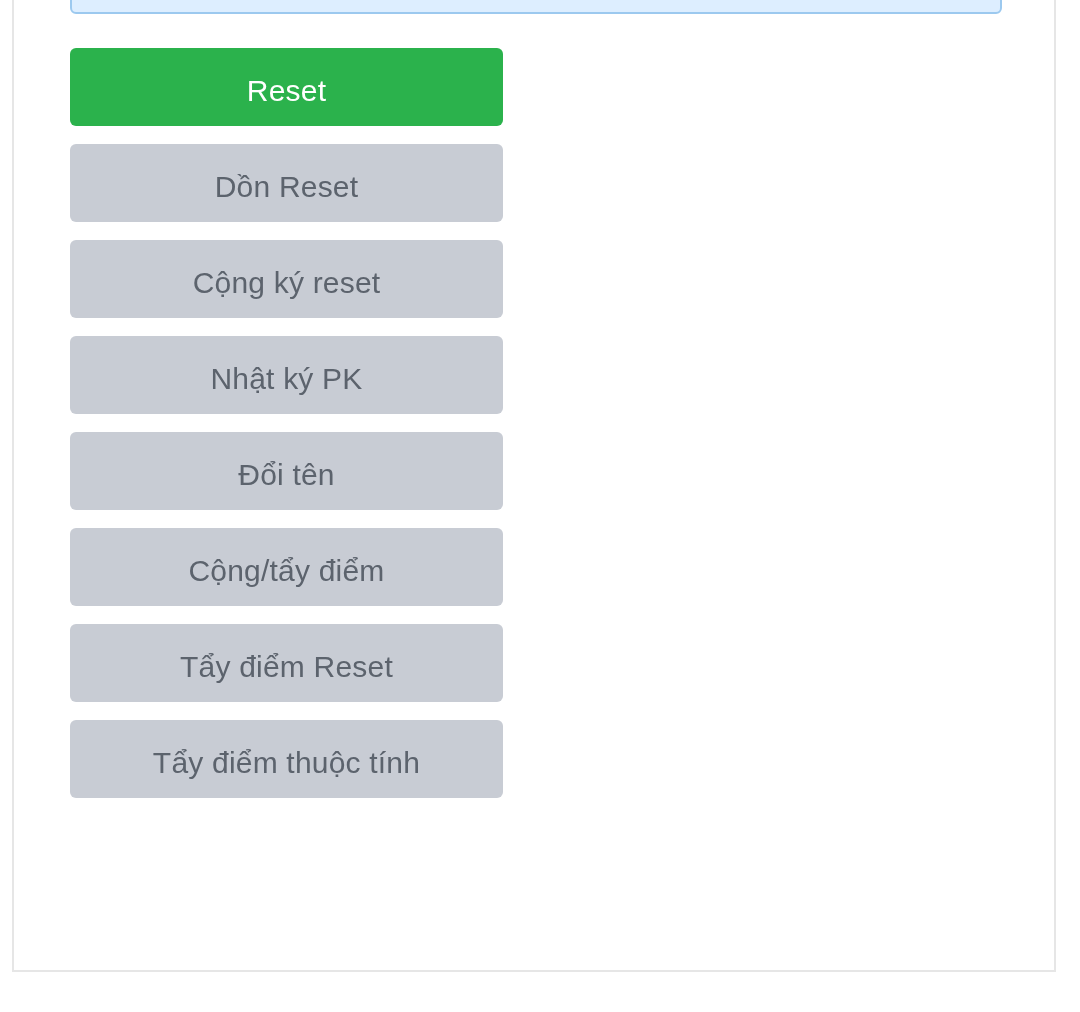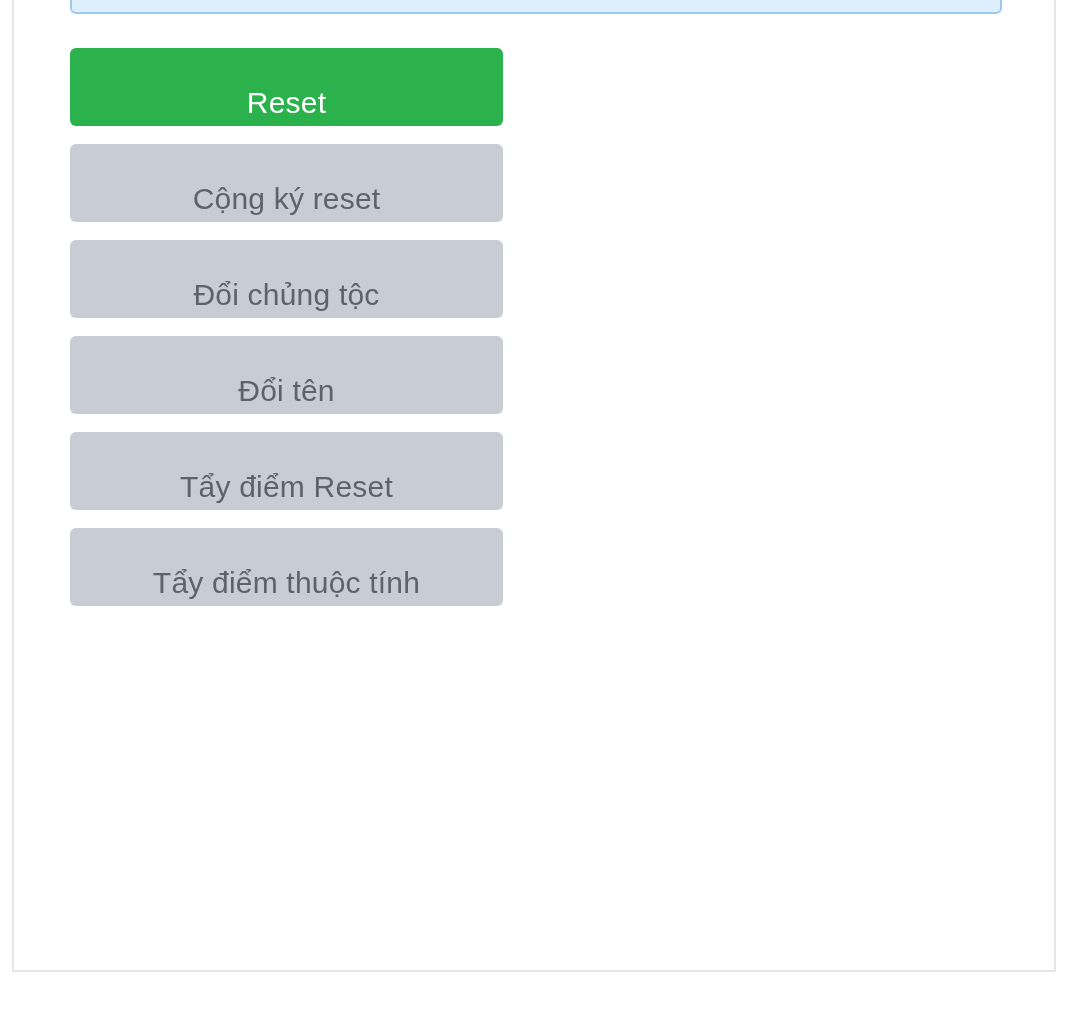--- a/index.html
+++ b/index.html
@@ -64,21 +64,21 @@
     height: 78px;
     margin-bottom: 18px;
     border: none;
     border-radius: 6px;
     background: #c8ccd4;
     color: #5c636d;
     font-family: "Liberation Sans", sans-serif;
     font-size: 30px;
     line-height: 78px;
     text-align: center;
-    padding: 16px;
+    padding: 4px;
     cursor: pointer;
     box-sizing: border-box;
     display: block;
     letter-spacing: 0.2px;
   }
 
   .btn.primary {
     background: #2bb24c;
     color: #ffffff;
   }
@@ -97,26 +97,28 @@
 
 <div class="screen">
 
   <div class="card">
 
     <div class="top-field" placeholder=""></div>
 
     <div class="btn-grid">
       <button class="btn primary">Reset</button>
 
+      <button class="btn">Dồn Reset</button>
 
       <button class="btn">Cộng ký reset</button>
+      <button class="btn">Nhật ký PK</button>
 
-      <button class="btn">Đổi chủng tộc</button>
       <button class="btn">Đổi tên</button>
 
+      <button class="btn">Cộng/tẩy điểm</button>
       <button class="btn">Tẩy điểm Reset</button>
 
       <button class="btn">Tẩy điểm thuộc tính</button>
 
     </div>
 
   </div>
 
   <div class="bottom-gap"></div>
 

